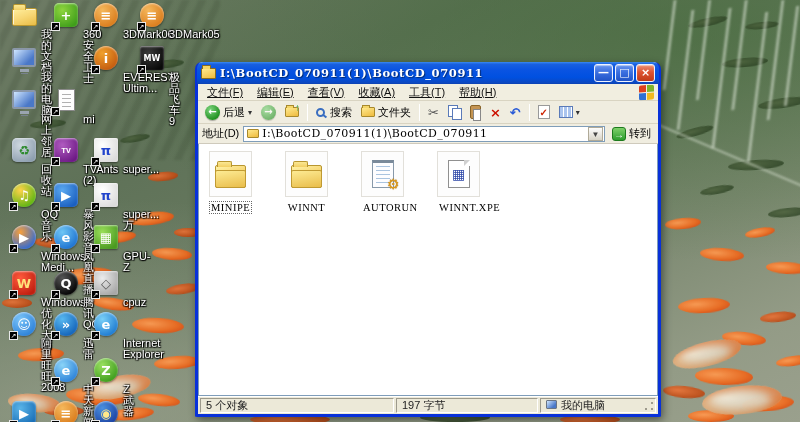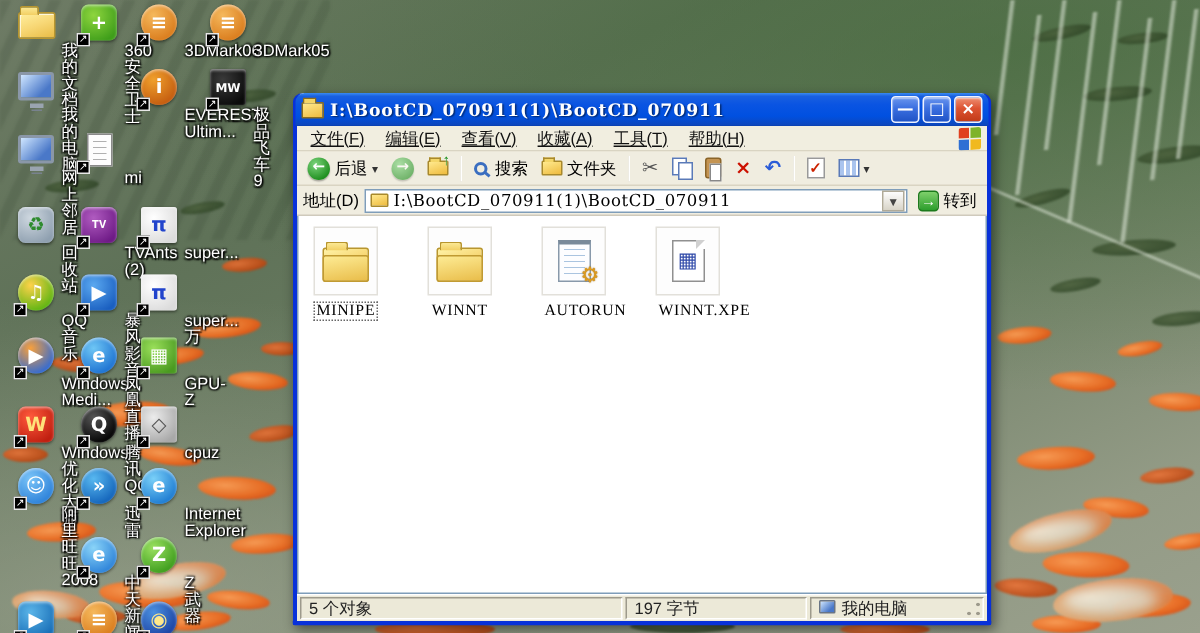--- a/index.html
+++ b/index.html
@@ -139,21 +139,21 @@
   .xpefile { width:22px; height:28px; background:#fff; border:1px solid #909090; position:relative;
     display:flex; align-items:center; justify-content:center; }
   .xpefile::after { content:''; position:absolute; right:-1px; top:-1px; width:0; height:0;
     border-left:6px solid #d0d0d0; border-top:6px solid #fff; transform:rotate(90deg); }
   .xpefile .grid { color:#2e48a8; font-size:14px; line-height:14px; font-family:"DejaVu Sans", sans-serif; }
 
   #statusbar { height:18px; flex:0 0 18px; background:#ece9d8; border-top:1px solid #fff; display:flex;
     gap:2px; padding:1px 2px 1px 2px; font-size:11px; color:#222; }
   .pane { border:1px solid; border-color:#9d9a8c #fff #fff #9d9a8c; padding:0 5px; display:flex; align-items:center; gap:4px; }
   .pane.p1 { flex:1; }
-  .pane.p2 { width:121px; }
+  .pane.p2 { width:142px; }
   .pane.p3 { width:116px; position:relative; }
   .mini-mon { width:11px; height:9px; background:linear-gradient(135deg,#cfe6ff,#4a78c8 75%); border:1px solid #6a7585;
     border-radius:1px; position:relative; top:-1px; }
   .grip { position:absolute; right:0; bottom:0; width:12px; height:12px;
     background:
       radial-gradient(circle at 9px 3px,#9d9a8c 1px, transparent 1.4px),
       radial-gradient(circle at 9px 9px,#9d9a8c 1px, transparent 1.4px),
       radial-gradient(circle at 3px 9px,#9d9a8c 1px, transparent 1.4px); }
 </style>
 </head>

